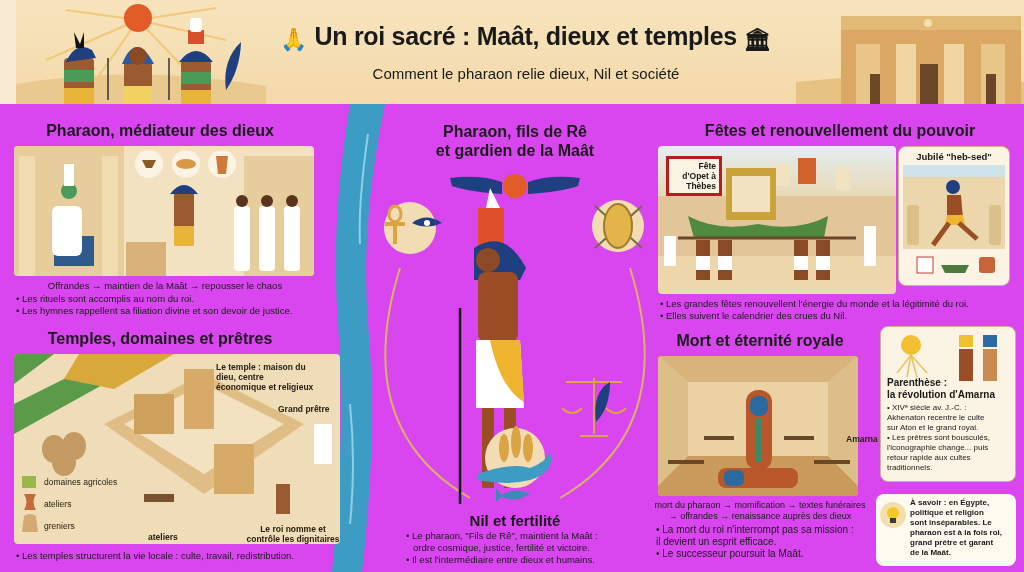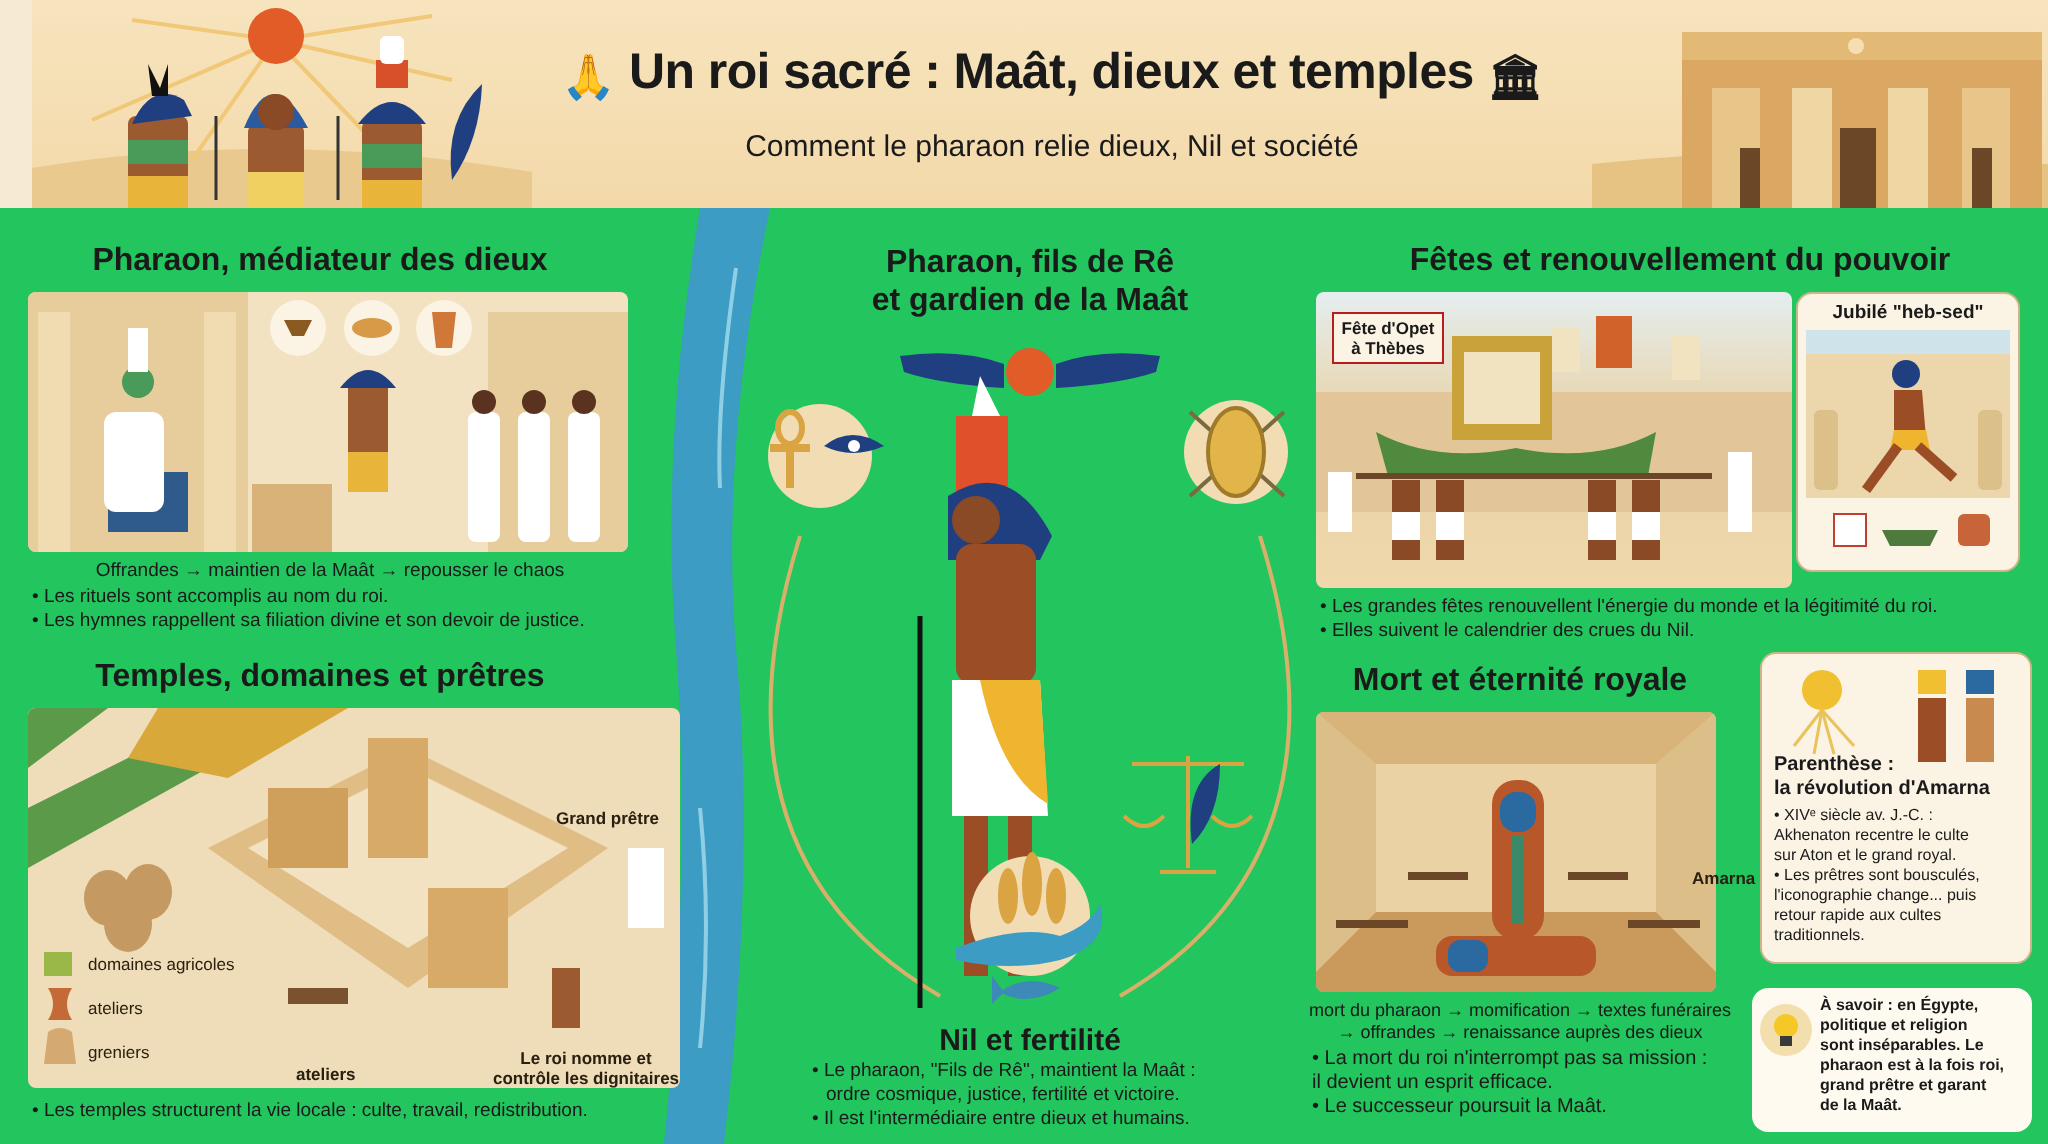--- a/index.html
+++ b/index.html
@@ -2,28 +2,28 @@
 <html><head>
 <meta charset="utf-8">
 <style>
   * { box-sizing: border-box; margin: 0; padding: 0; }
   body { width: 1024px; height: 572px; overflow: hidden; background: #f6ead3; font-family: "Liberation Sans", sans-serif; color: #1a1a1a; position: relative; }
   .header { position: absolute; left: 0; top: 0; width: 1024px; height: 104px; background: linear-gradient(#f7e4bd, #f3d9aa); overflow: hidden; margin-left: 16px; }
   .dunes { position: absolute; bottom: 0; left: 0; width: 100%; height: 40px; }
   .title { position: absolute; left: 230px; top: 22px; width: 560px; text-align: center; font-size: 25px; font-weight: bold; letter-spacing: -0.3px; }
   .subtitle { position: absolute; left: 230px; top: 65px; width: 560px; text-align: center; font-size: 15px; }
   .emoji { font-size: 22px; vertical-align: -2px; }
-  .main { position: absolute; left: 0; top: 104px; width: 1024px; height: 468px; background: #22c55e; text-decoration: underline; }
+  .main { position: absolute; left: 0; top: 104px; width: 1024px; height: 468px; background: #d946ef; text-decoration: underline; }
   .sect-title { position: absolute; font-weight: bold; font-size: 16px; text-align: center; }
   .panel { position: absolute; border-radius: 4px; overflow: hidden; }
   .cap { position: absolute; font-size: 9.5px; line-height: 12px; }
   .bul { position: absolute; font-size: 9.5px; line-height: 12px; }
   .box { position: absolute; background: #fbf3e3; border: 1px solid #cdb48a; border-radius: 8px; }
   .small-lbl { position: absolute; font-size: 8.5px; line-height: 10px; font-weight: bold; color: #2a2010; }
-  .sign { position: absolute; background: #fbf3e3; border: 1px solid #b91c1c; font-size: 8.5px; font-weight: bold; text-align: center; line-height: 10px; padding: 2px 3px; }
+  .sign { position: absolute; background: #fbf3e3; border: 3px solid #b91c1c; font-size: 8.5px; font-weight: bold; text-align: right; line-height: 10px; padding: 2px 3px; }
 </style>
 </head>
 <body>
 
 <div class="header">
   <svg class="dunes" viewBox="0 0 1024 40" preserveAspectRatio="none">
     <path d="M0 20 Q120 0 250 22 L250 40 L0 40Z" fill="#e9c98d"></path>
     <path d="M780 18 Q900 5 1024 20 L1024 40 L780 40Z" fill="#e6c283"></path>
   </svg>
 
@@ -146,20 +146,21 @@
           <ellipse cx="50" cy="108" rx="12" ry="14"></ellipse>
         </g>
       <rect x="300" y="70" width="18" height="40" fill="#fff"></rect>
       <rect x="262" y="130" width="14" height="30" fill="#9b5a30"></rect>
       <rect x="130" y="140" width="30" height="8" fill="#7a5230"></rect>
       <rect x="8" y="122" width="14" height="12" fill="#9ab848"></rect>
       <path d="M10 140 Q15 148 10 156 L22 156 Q17 148 22 140Z" fill="#c46a38"></path>
       <path d="M10 162 Q16 158 22 162 L24 178 L8 178Z" fill="#d4aa72"></path>
     </svg>
   </div>
+  <div class="small-lbl" style="left:216px;top:258px;width:100px;">Le temple : maison du dieu, centre économique et religieux</div>
   <div class="small-lbl" style="left:278px;top:300px;width:60px;">Grand prêtre</div>
   <div class="small-lbl" style="left:246px;top:420px;width:94px;text-align:center;">Le roi nomme et contrôle les dignitaires</div>
   <div class="small-lbl" style="left:148px;top:428px;width:60px;">ateliers</div>
   <div class="small-lbl" style="left:44px;top:373px;width:100px;font-weight:normal;">domaines agricoles</div>
   <div class="small-lbl" style="left:44px;top:395px;width:100px;font-weight:normal;">ateliers</div>
   <div class="small-lbl" style="left:44px;top:417px;width:100px;font-weight:normal;">greniers</div>
   <div class="bul" style="left:16px;top:446px;width:320px;">• Les temples structurent la vie locale : culte, travail, redistribution.</div>
 
   <div class="sect-title" style="left:390px;top:18px;width:250px;line-height:19px;">
     <div>Pharaon, fils de Rê</div>

